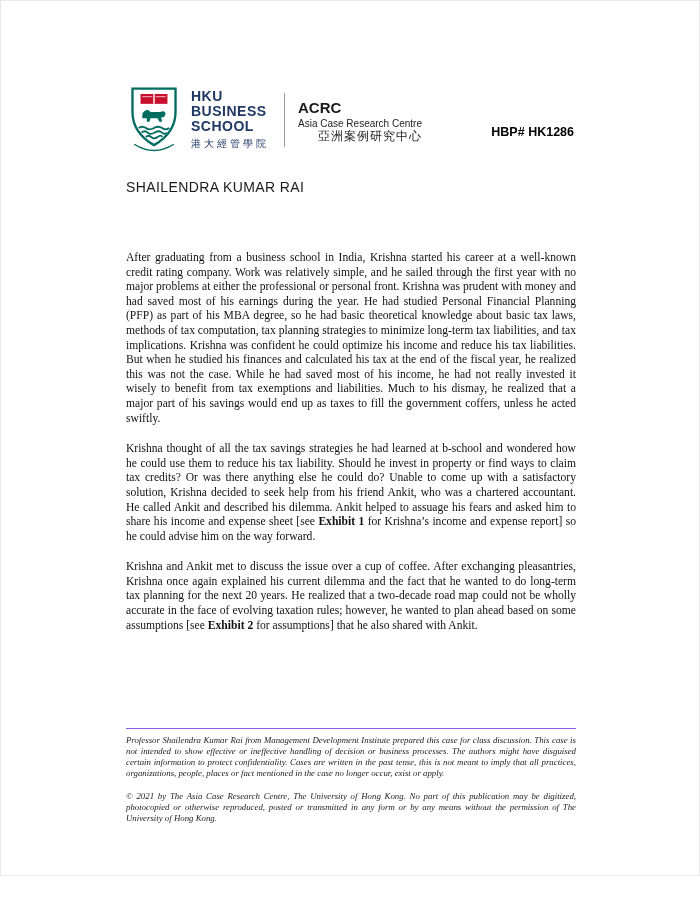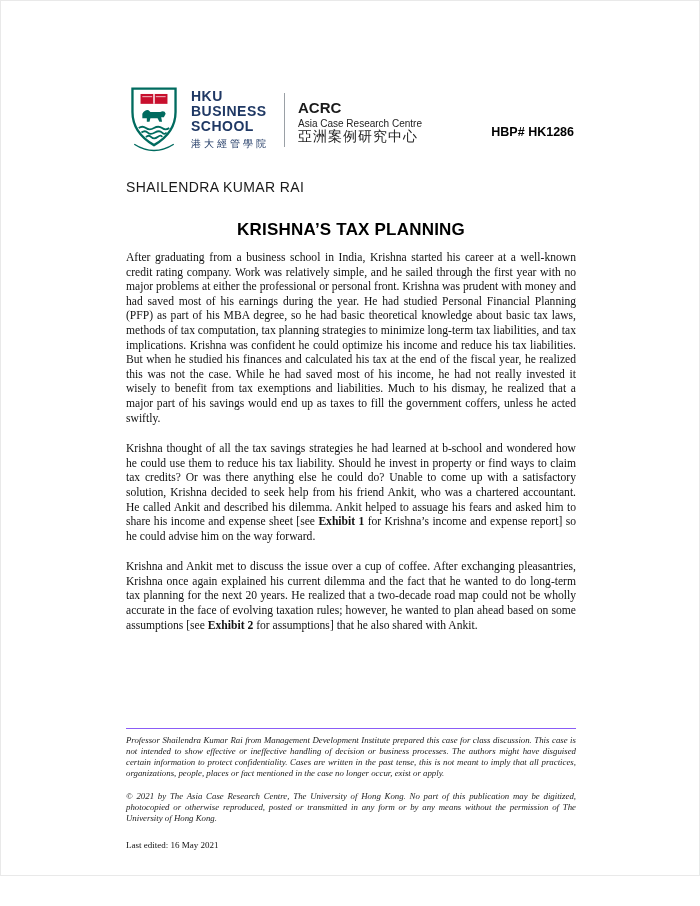--- a/index.html
+++ b/index.html
@@ -22,21 +22,21 @@
     font-family: "Liberation Sans", sans-serif; font-size: 10px; color: #1F3864;
     letter-spacing: 3px; margin-top: 3px; text-align: center;
   }
   .divider { width: 1px; height: 54px; background: #9aa0a6; margin: 0 13px 0 15px; }
   .centre-text { padding-top: 2px; }
   .centre-abbr {
     font-family: "Liberation Sans", sans-serif; font-weight: bold;
     font-size: 15px; color: #1a1a1a; line-height: 18px;
   }
   .centre-name { font-family: "Liberation Sans", sans-serif; font-size: 10px; color: #222; line-height: 13px; }
-  .centre-cn { font-family: "Liberation Sans", sans-serif; font-size: 14px; color: #222; line-height: 13px; letter-spacing: 1px; }
+  .centre-cn { font-family: "Liberation Sans", sans-serif; font-size: 12px; color: #222; line-height: 13px; letter-spacing: 1px; text-align: right; }
 
   .hbp {
     position: absolute; right: 125px; top: 124px;
     font-family: "Liberation Sans", sans-serif; font-weight: bold; font-size: 12.5px; color: #000;
   }
 
   .author {
     position: absolute; left: 125px; top: 178px;
     font-family: "Liberation Sans", sans-serif; font-size: 14px;
     letter-spacing: 0.4px; color: #1a1a1a;
@@ -105,27 +105,25 @@
       <div class="centre-abbr">ACRC</div>
       <div class="centre-name">Asia Case Research Centre</div>
       <div class="centre-cn">亞洲案例研究中心</div>
     </div>
   </div>
 
   <div class="hbp">HBP# HK1286</div>
 
   <div class="author">SHAILENDRA KUMAR RAI</div>
 
-  <div class="title">KRISHNA’S TAX PLANNING</div>
 
   <div class="body-text">
     <p><span>After graduating from a business school in India, Krishna started his career at a well-known credit rating company. Work was relatively simple, and he sailed through the first year with no major problems at either the professional or personal front. Krishna was prudent with money and had saved most of his earnings during the year. He had studied Personal Financial Planning (PFP) as part of his MBA degree, so he had basic theoretical knowledge about basic tax laws, methods of tax computation, tax planning strategies to minimize long-term tax liabilities, and tax implications. Krishna was confident he could optimize his income and reduce his tax liabilities. But when he studied his finances and calculated his tax at the end of the fiscal year, he realized this was not the case. While he had saved most of his income, he had not really invested it wisely to benefit from tax exemptions and liabilities. Much to his dismay, he realized that a major part of his savings would end up as taxes to fill the government coffers, unless he acted swiftly.</span></p>
     <p><span>Krishna thought of all the tax savings strategies he had learned at b-school  and wondered how he could use them to reduce his tax liability. Should he invest in property or find ways to claim tax credits? Or was there anything else he could do? Unable to come up with a satisfactory solution, Krishna decided to seek help from his friend Ankit, who was a chartered accountant. He called Ankit and described his dilemma. Ankit helped to assuage his fears and asked him to share his income and expense sheet [see </span><b>Exhibit 1</b><span> for Krishna’s income and expense report] so he could advise him on the way forward.</span></p>
     <p><span>Krishna and Ankit met to discuss the issue over a cup of coffee. After exchanging pleasantries, Krishna once again explained his current dilemma and the fact that he wanted to do long-term tax planning for the next 20 years. He realized that a two-decade road map could not be wholly accurate in the face of evolving taxation rules; however, he wanted to plan ahead based on some assumptions [see </span><b>Exhibit 2</b><span> for assumptions] that he also shared with Ankit.</span></p>
   </div>
 
   <div class="footer">
     <p class="fine">Professor Shailendra Kumar Rai from Management Development Institute prepared this case for class discussion. This case is not intended to show effective or ineffective handling of decision or business processes. The authors might have disguised certain information to protect confidentiality. Cases are written in the past tense, this is not meant to imply that all practices, organizations, people, places or fact mentioned in the case no longer occur, exist or apply.</p>
     <p class="fine copyright">© 2021 by The Asia Case Research Centre, The University of Hong Kong. No part of this publication may be digitized, photocopied or otherwise reproduced, posted or transmitted in any form or by any means without the permission of The University of Hong Kong.</p>
-    <p class="fine last-edited">Last edited: 16 May 2021</p>
   </div>
 
 </div>
 
 </body></html>

